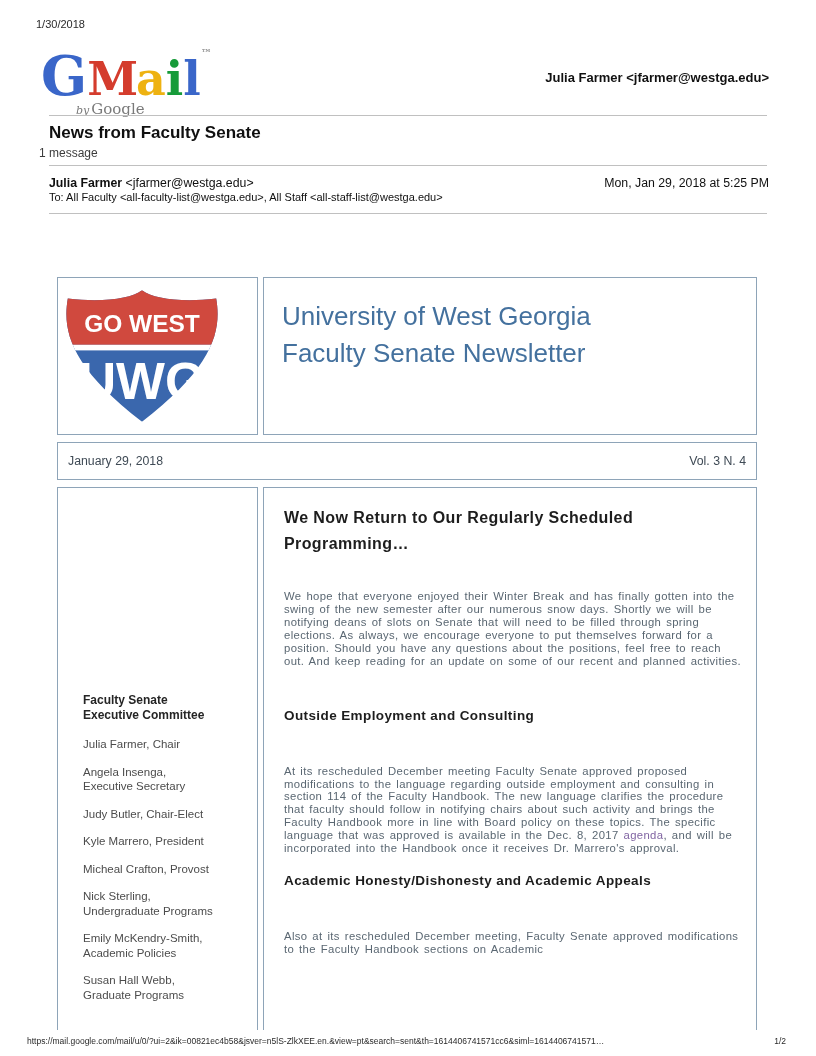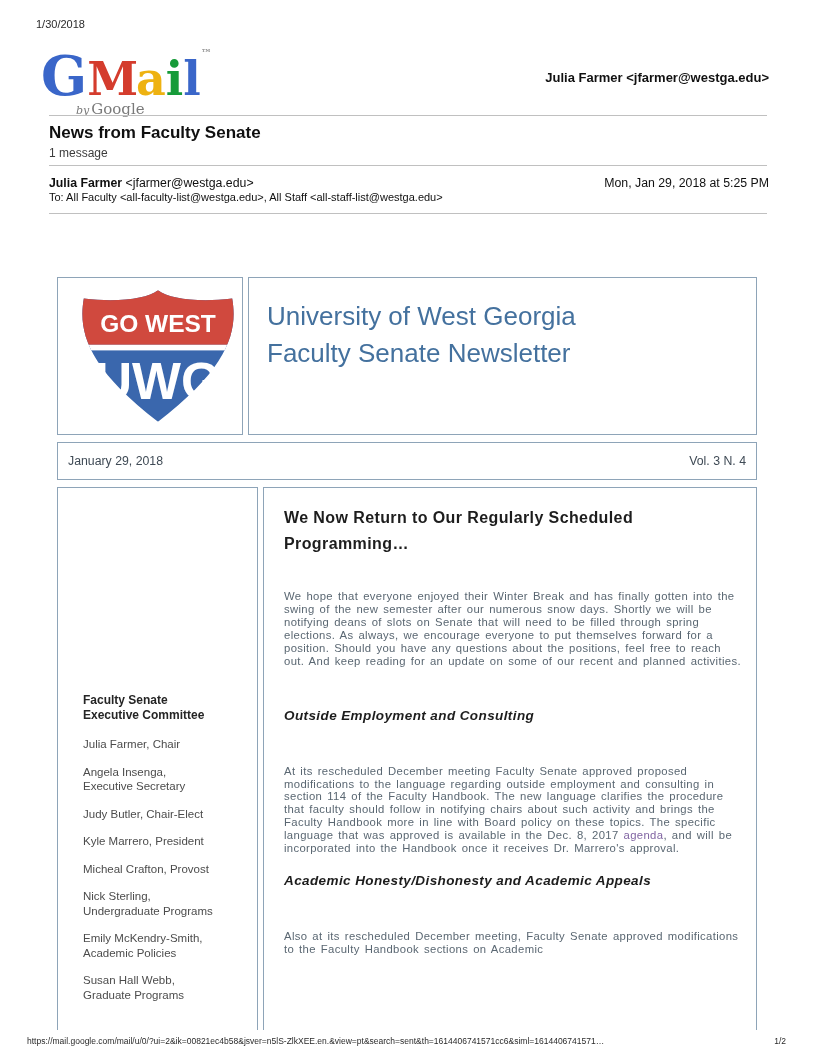--- a/index.html
+++ b/index.html
@@ -30,47 +30,47 @@
   .gmail-byline { position:absolute; top:100px; left:76px; color:#7a7a7a;
     font-family:"DejaVu Serif", serif; font-size:15px; }
   .gmail-byline .by { font-style:italic; font-size:11px; margin-right:2px; }
   .account-line { position:absolute; top:70px; right:47px;
     font-size:13px; font-weight:bold; color:#111; }
 
   .rule { position:absolute; left:49px; right:49px; border-top:1px solid #c0c0c0; }
   .rule-1 { top:115px; } .rule-2 { top:165px; } .rule-3 { top:213px; }
 
   .subject { position:absolute; top:123px; left:49px; font-size:17px; font-weight:bold; color:#101010; }
-  .msg-count { position:absolute; top:146px; left:49px; font-size:12px; color:#3c3c3c; }
+  .msg-count { position:absolute; top:146px; left:39px; font-size:12px; color:#3c3c3c; }
 
   .from-line { position:absolute; top:176px; left:49px; font-size:12.3px; color:#101010; }
   .from-line b { font-weight:bold; }
   .sent-date { position:absolute; top:176px; right:47px; font-size:12.3px; color:#101010; }
   .to-line { position:absolute; top:191px; left:49px; font-size:11px; color:#101010; }
 
   
   .newsletter { position:absolute; left:57px; top:277px; width:700px; }
   .nl-border { border:1px solid #8ea4b8; }
   .nl-header { display:flex; gap:5px; height:158px; }
-  .nl-logo-cell { width:186px; display:flex; align-items:center; justify-content:flex-end; background:#fff; }
+  .nl-logo-cell { width:201px; display:flex; align-items:center; justify-content:flex-start; background:#fff; }
   .nl-title-cell { flex:1; padding:20px 16px 0 18px; }
   .nl-title { color:#44719e; font-size:26px; font-weight:normal; line-height:1.42; white-space:pre-line; }
   .nl-daterow { margin-top:7px; height:38px; display:flex; align-items:center;
     justify-content:space-between; padding:0 10px; font-size:12.3px; color:#3f4a55; }
   .nl-content { margin-top:7px; display:flex; gap:5px; height:543px; }
   .nl-sidebar { width:201px; border-bottom:none; overflow:hidden; padding:205px 10px 0 25px;
     font-size:11.5px; color:#4c4c4c; }
   .nl-sb-heading { font-size:12px; font-weight:bold; color:#252525; line-height:15px;
     white-space:pre-line; margin-bottom:14px; }
   .nl-member { line-height:14.5px; white-space:pre-line; margin-bottom:13px; }
   .nl-main { flex:1; border-bottom:none; overflow:hidden; padding:17px 10px 0 20px;
     color:#5a6772; }
   .art-h1 { font-size:16px; font-weight:bold; color:#1d1d1d; line-height:1.6;
     letter-spacing:0.4px; margin-bottom:34px; }
-  .art-h2 { font-size:13.5px; font-weight:bold; color:#1d1d1d; letter-spacing:0.4px;font-style:italic; }
+  .art-h2 { font-size:13.5px; font-weight:bold; color:#1d1d1d; letter-spacing:0.4px; }
   .art-p { font-size:11.3px; line-height:12.9px; letter-spacing:0.35px; word-spacing:1.5px; }
   .h2-outside { margin-top:40px; margin-bottom:42px; }
   .h2-academic { margin-top:18px; margin-bottom:42px; }
   .art-link { color:#8064a2; }
   .shield { display:block; }
 </style>
 </head>
 <body>
 
 <div class="page">

